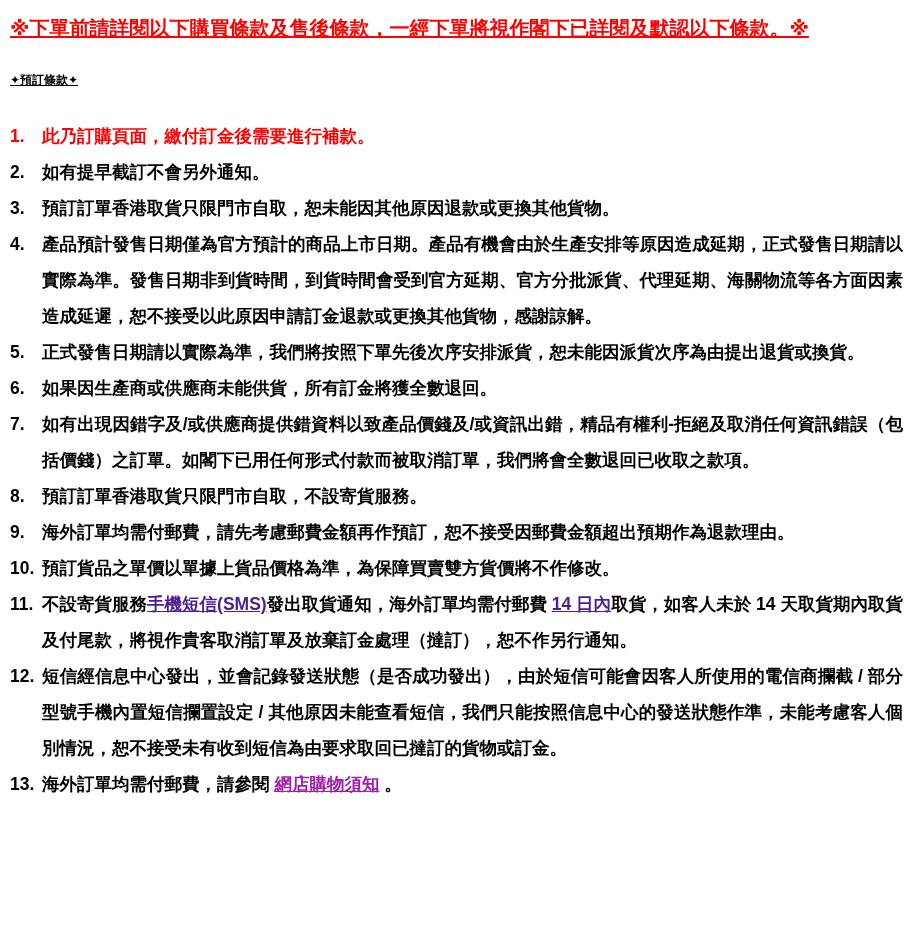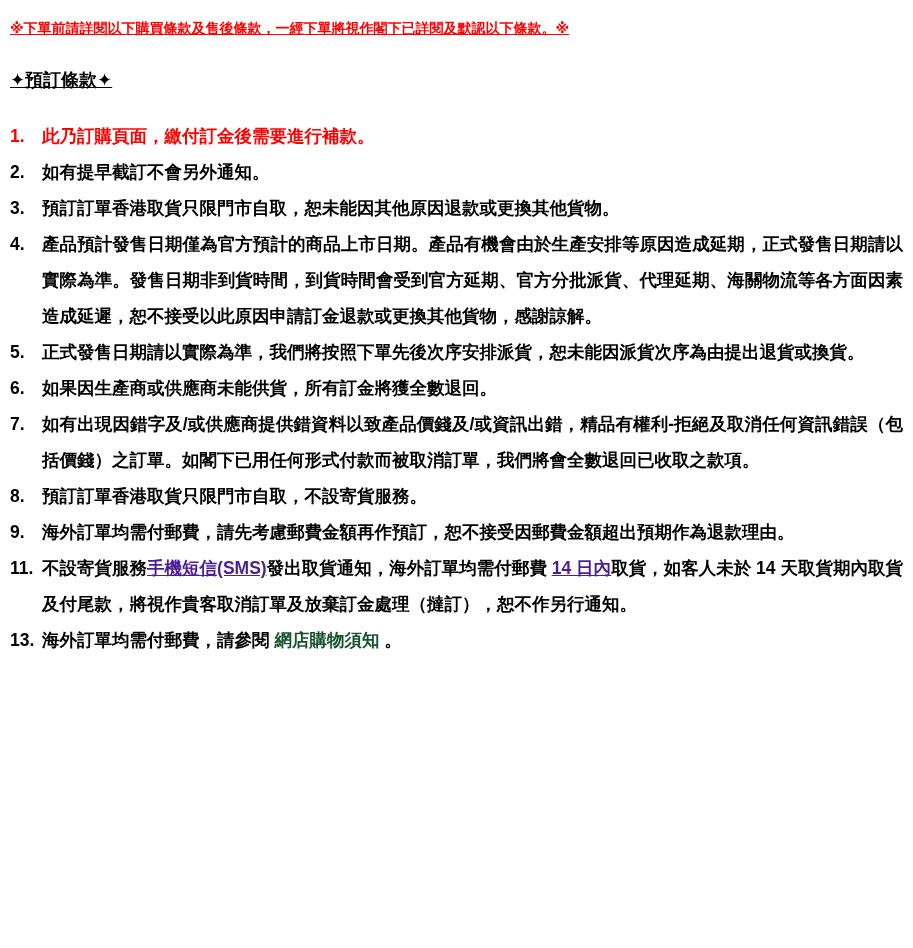--- a/index.html
+++ b/index.html
@@ -13,28 +13,28 @@
     box-sizing: border-box;
     padding: 12px 10px 20px 10px;
     font-family: "Liberation Sans", "DejaVu Sans", sans-serif;
     font-weight: bold;
     color: #000000;
     font-size: 17.5px;
   }
   .doc-title {
     color: #ff0000;
     text-decoration: underline;
-    font-size: 14px;
+    font-size: 20px;
     line-height: 24px;
     margin: 4px 0 28px 0;
   }
   .section-header {
     color: #000000;
     text-decoration: underline;
-    font-size: 18px;
+    font-size: 12px;
     line-height: 24px;
     margin: 0 0 26px 0;
   }
   ol.terms {
     list-style: none;
     margin: 0;
     padding: 0;
   }
   li.term {
     display: flex;
@@ -52,21 +52,22 @@
   li.term.red,
   li.term.red .num,
   li.term.red .content {
     color: #ff0000;
   }
   .red-underline {
     color: #4c1d95;
     text-decoration: underline;
   }
   .blue-link {
-    color: #14532d;
+    color: #a21caf;
+    text-decoration: underline;
     cursor: pointer;
   }
 </style>
 </head>
 <body>
 
 <div class="doc-title">※下單前請詳閱以下購買條款及售後條款，一經下單將視作閣下已詳閱及默認以下條款。※</div>
 
 <div class="section-header">✦預訂條款✦</div>
 
@@ -110,25 +111,33 @@
   <li class="term">
     <span class="num">8.</span>
     <span class="content"><span>預訂訂單香港取貨只限門市自取，不設寄貨服務。</span></span>
   </li>
 
   <li class="term">
     <span class="num">9.</span>
     <span class="content"><span>海外訂單均需付郵費，請先考慮郵費金額再作預訂，恕不接受因郵費金額超出預期作為退款理由。</span></span>
   </li>
 
+  <li class="term">
+    <span class="num">10.</span>
+    <span class="content"><span>預訂貨品之單價以單據上貨品價格為準，為保障買賣雙方貨價將不作修改。</span></span>
+  </li>
 
   <li class="term">
     <span class="num">11.</span>
     <span class="content"><span>不設寄貨服務</span><span class="red-underline">手機短信(SMS)</span><span>發出取貨通知，海外訂單均需付郵費 </span><span class="red-underline">14 日內</span><span>取貨，如客人未於 14 天取貨期內取貨及付尾款，將視作貴客取消訂單及放棄訂金處理（撻訂），恕不作另行通知。</span></span>
   </li>
 
+  <li class="term">
+    <span class="num">12.</span>
+    <span class="content"><span>短信經信息中心發出，並會記錄發送狀態（是否成功發出），由於短信可能會因客人所使用的電信商攔截 / 部分型號手機內置短信攔置設定 / 其他原因未能查看短信，我們只能按照信息中心的發送狀態作準，未能考慮客人個別情況，恕不接受未有收到短信為由要求取回已撻訂的貨物或訂金。</span></span>
+  </li>
 
   <li class="term">
     <span class="num">13.</span>
     <span class="content"><span>海外訂單均需付郵費，請參閱 </span><span class="blue-link">網店購物須知</span><span> 。</span></span>
   </li>
 
 </ol>
 
 </body></html>

